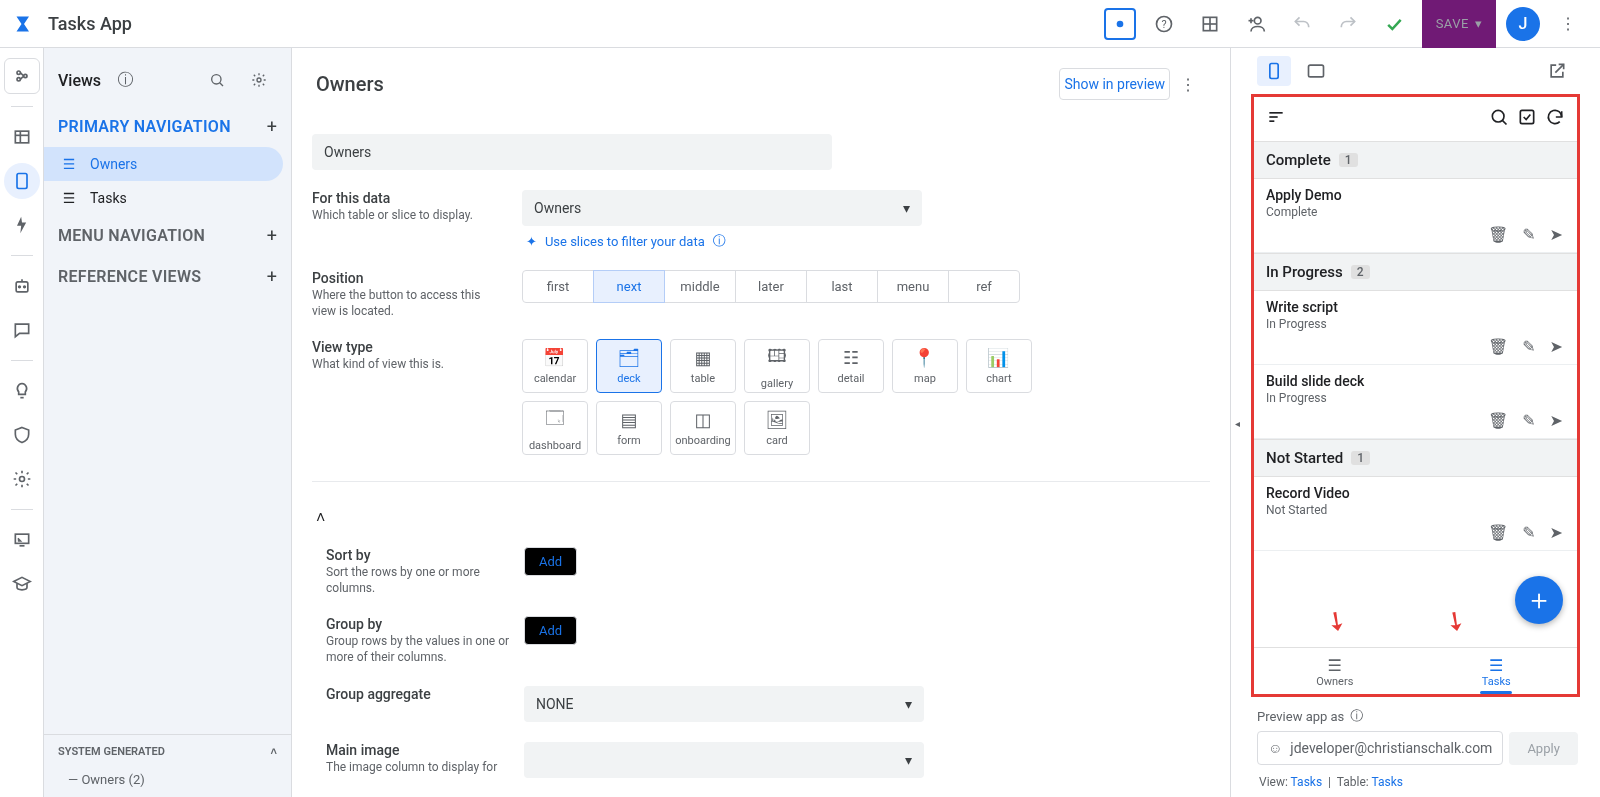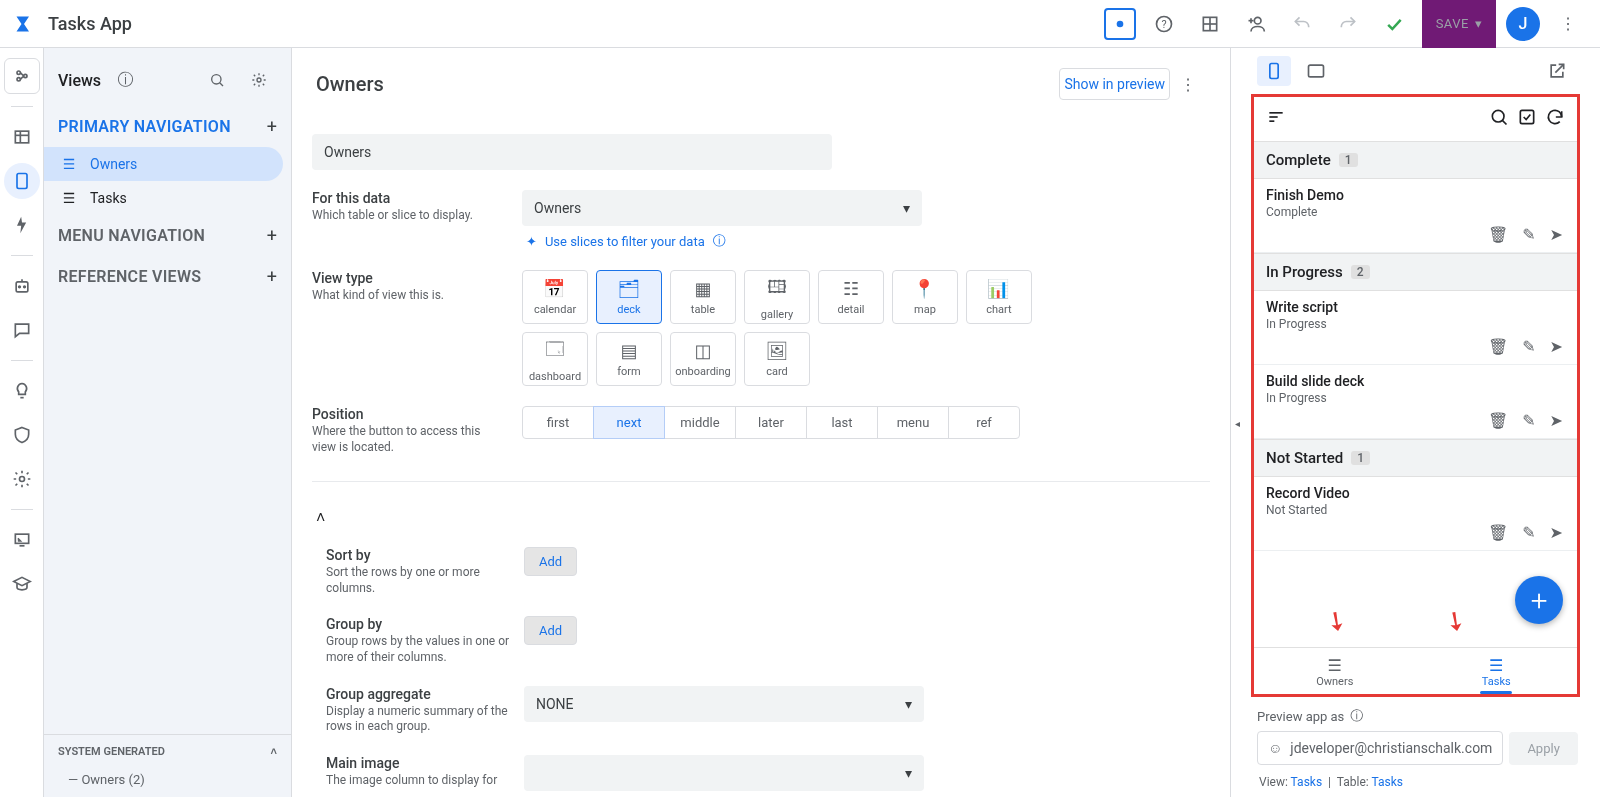--- a/index.html
+++ b/index.html
@@ -55,21 +55,21 @@
   .seg .sbtn:first-child { border-radius:4px 0 0 4px; margin-left:0;}
   .seg .sbtn:last-child { border-radius:0 4px 4px 0;}
   .seg .sbtn.active { background:#e8f0fe; color:#1a73e8; border-color:#b4cdf7; z-index:1;}
   .divider { height:1px; background:#e8eaed; margin:16px 0;}
   .vo-head { display:flex; align-items:center; padding:10px 4px; cursor:pointer;}
   .vo-head .t { font-size:16px; flex:1; color:#3c4043;}
   .sub-field { display:flex; padding:10px 4px 10px 14px; gap:12px;}
   .sub-field .sf-lbl { width:186px; }
   .sub-field .sf-lbl .lbl { font-size:14px; font-weight:500; color:#3c4043;}
   .sub-field .sf-lbl .desc { font-size:12px; color:#5f6368; margin-top:2px; line-height:1.3;}
-  .chip-btn { border:1px solid #dadce0; color:#1a73e8; padding:6px 14px; border-radius:4px; font-size:13px; background:#e5e5e5; cursor:pointer;}
+  .chip-btn { border:1px solid #dadce0; color:#1a73e8; padding:6px 14px; border-radius:4px; font-size:13px; background:#000000; cursor:pointer;}
   .collapse-handle { position:relative; }
   .collapse-handle::after{ content:"◂"; font-size:10px; color:#5f6368; position:absolute; right:-10px; top:50%; transform:translateY(-50%); }
   
   
   .preview-pane { width:370px; border-left:1px solid #dadce0; display:flex; flex-direction:column; background:#fff; padding:0 20px;}
   .preview-tabs { display:flex; align-items:center; padding:8px 6px; gap:8px;}
   .pv-tab { width:34px; height:30px; border-radius:4px; display:flex; align-items:center; justify-content:center; color:#5f6368; cursor:pointer;}
   .pv-tab.active { background:#e8f0fe; color:#1a73e8;}
   .preview-frame { flex:1; border:3px solid #e53935; margin:0 0 6px 0; position:relative; display:flex; flex-direction:column; overflow:hidden;}
   .pf-head { display:flex; align-items:center; padding:10px 12px; gap:8px;}
@@ -308,94 +308,94 @@
         <div class="link-row">
           <span>✦</span>
           <span>Use slices to filter your data</span>
           <span>ⓘ</span>
         </div>
       </div>
     </div>
 
     <div class="field-row">
       <div class="field-label">
-        <div class="lbl">View type</div>
-        <div class="desc">What kind of view this is.</div>
-      </div>
-      <div class="field-body">
-        <div class="tiles" id="tiles-row1">
-            <div class="tile">
-              <span class="ti">📅</span>
-              <span>calendar</span>
-            </div>
-            <div class="tile active">
-              <span class="ti">🗂</span>
-              <span>deck</span>
-            </div>
-            <div class="tile">
-              <span class="ti">▦</span>
-              <span>table</span>
-            </div>
-            <div class="tile">
-              <span class="ti">🖽</span>
-              <span>gallery</span>
-            </div>
-            <div class="tile">
-              <span class="ti">☷</span>
-              <span>detail</span>
-            </div>
-            <div class="tile">
-              <span class="ti">📍</span>
-              <span>map</span>
-            </div>
-            <div class="tile">
-              <span class="ti">📊</span>
-              <span>chart</span>
-            </div>
-          </div>
-        <div style="height:8px"></div>
-        <div class="tiles" id="tiles-row2">
-            <div class="tile">
-              <span class="ti">🗔</span>
-              <span>dashboard</span>
-            </div>
-            <div class="tile">
-              <span class="ti">▤</span>
-              <span>form</span>
-            </div>
-            <div class="tile">
-              <span class="ti">◫</span>
-              <span>onboarding</span>
-            </div>
-            <div class="tile">
-              <span class="ti">🖼</span>
-              <span>card</span>
-            </div>
-          </div>
-      </div>
-    </div>
-
-    <div class="field-row">
-      <div class="field-label">
         <div class="lbl">Position</div>
         <div class="desc">Where the button to access this view is located.</div>
       </div>
       <div class="field-body">
           <div class="seg" id="position-seg">
             <div class="sbtn">first</div>
             <div class="sbtn active">next</div>
             <div class="sbtn">middle</div>
             <div class="sbtn">later</div>
             <div class="sbtn">last</div>
             <div class="sbtn">menu</div>
             <div class="sbtn">ref</div>
           </div>
         </div>
     </div>
 
+    <div class="field-row">
+      <div class="field-label">
+        <div class="lbl">View type</div>
+        <div class="desc">What kind of view this is.</div>
+      </div>
+      <div class="field-body">
+        <div class="tiles" id="tiles-row1">
+            <div class="tile">
+              <span class="ti">📅</span>
+              <span>calendar</span>
+            </div>
+            <div class="tile active">
+              <span class="ti">🗂</span>
+              <span>deck</span>
+            </div>
+            <div class="tile">
+              <span class="ti">▦</span>
+              <span>table</span>
+            </div>
+            <div class="tile">
+              <span class="ti">🖽</span>
+              <span>gallery</span>
+            </div>
+            <div class="tile">
+              <span class="ti">☷</span>
+              <span>detail</span>
+            </div>
+            <div class="tile">
+              <span class="ti">📍</span>
+              <span>map</span>
+            </div>
+            <div class="tile">
+              <span class="ti">📊</span>
+              <span>chart</span>
+            </div>
+          </div>
+        <div style="height:8px"></div>
+        <div class="tiles" id="tiles-row2">
+            <div class="tile">
+              <span class="ti">🗔</span>
+              <span>dashboard</span>
+            </div>
+            <div class="tile">
+              <span class="ti">▤</span>
+              <span>form</span>
+            </div>
+            <div class="tile">
+              <span class="ti">◫</span>
+              <span>onboarding</span>
+            </div>
+            <div class="tile">
+              <span class="ti">🖼</span>
+              <span>card</span>
+            </div>
+          </div>
+      </div>
+    </div>
+
     <div class="divider"></div>
 
     <div class="vo-head">
       <span>˄</span>
     </div>
 
     <div class="sub-field">
       <div class="sf-lbl">
         <div class="lbl">Sort by</div>
         <div class="desc">Sort the rows by one or more columns.</div>
@@ -407,21 +407,20 @@
       <div class="sf-lbl">
         <div class="lbl">Group by</div>
         <div class="desc">Group rows by the values in one or more of their columns.</div>
       </div>
       <div><button class="chip-btn">Add</button></div>
     </div>
 
     <div class="sub-field">
       <div class="sf-lbl">
         <div class="lbl">Group aggregate</div>
-        <div class="desc">Display a numeric summary of the rows in each group.</div>
       </div>
       <div style="flex:1; max-width:500px;">
         <div class="select">
           <span>NONE</span>
           <span>▾</span>
         </div>
       </div>
     </div>
 
     <div class="sub-field">
@@ -482,21 +481,21 @@
               <path d="M20 12a8 8 0 10-2.3 5.6"></path>
               <polyline points="20 5 20 12 13 12"></polyline>
             </svg></span>
       </div>
       <div id="pf-body" style="overflow:auto;">
           <div class="pf-group">
             <span>Complete</span>
             <span class="cnt">1</span>
           </div>
           <div class="pf-item">
-            <div class="pfi-title">Finish Demo</div>
+            <div class="pfi-title">Apply Demo</div>
       <div class="pfi-sub">Complete</div>
       <div class="pfi-actions">
         <span>🗑</span>
         <span>✎</span>
         <span>➤</span>
       </div>
           </div>
           <div class="pf-group">
             <span>In Progress</span>
             <span class="cnt">2</span>

